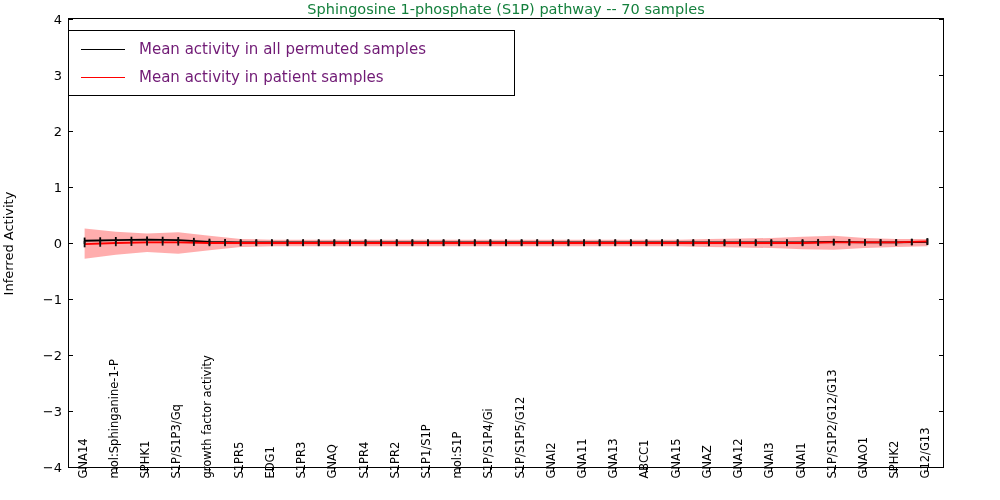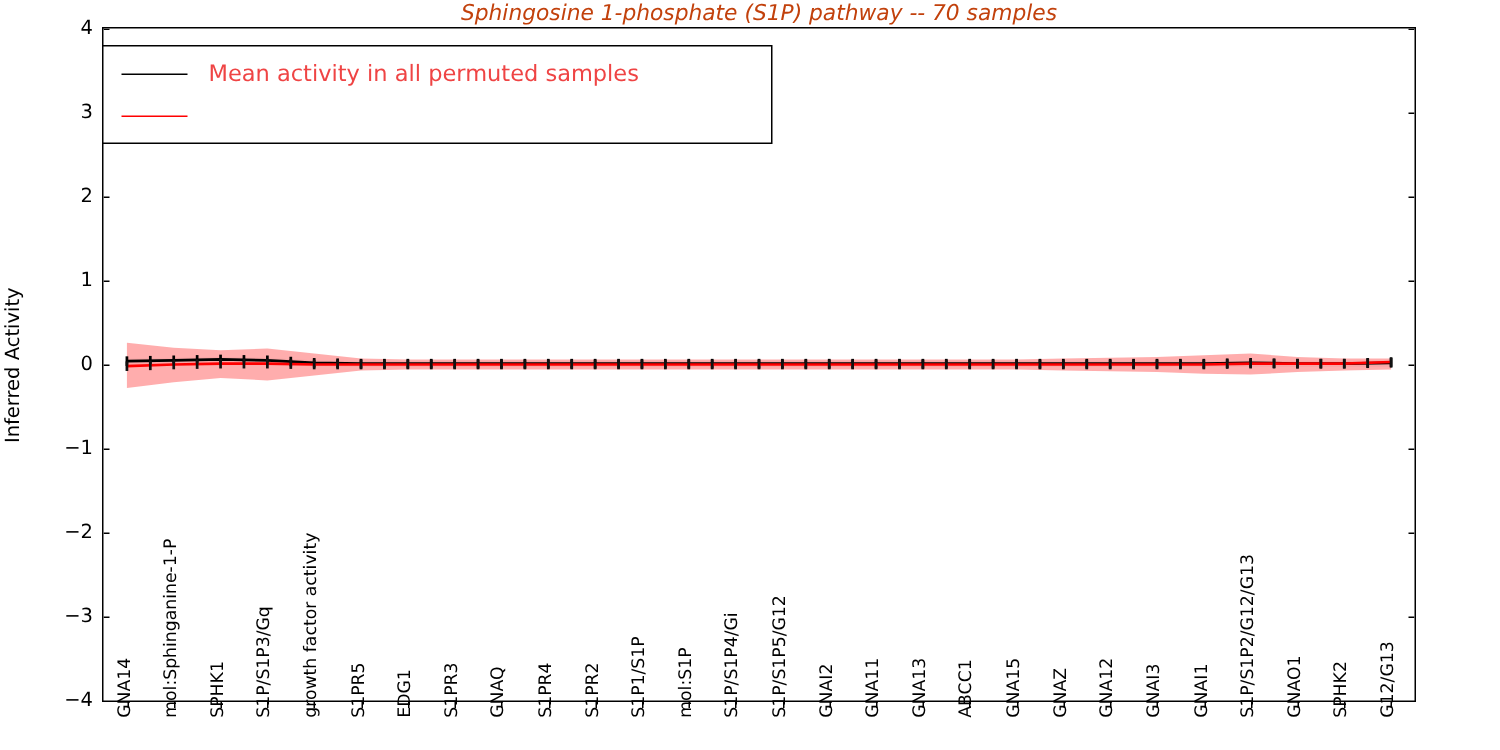--- a/index.html
+++ b/index.html
@@ -14,23 +14,22 @@
     width: 1000px; height: 500px;
     background: #ffffff;
     overflow: hidden;
   }
 
   
   #chart-title {
     position: absolute;
     left: 68px; top: 0px; width: 876px; height: 18px;
     display: flex; align-items: center; justify-content: center;
-    font-size: 14.5px; color: #c2410c;
+    font-size: 14.5px; color: #15803d;
     white-space: nowrap;
-    font-style: italic;
   }
 
   
   #plot-area {
     position: absolute;
     left: 68px; top: 18px;
     width: 876px; height: 450px;
     border: 1px solid #000000;
     background: #ffffff;
     overflow: hidden;
@@ -112,21 +111,21 @@
     display: flex; align-items: center;
     height: 26px;
   }
   .legend-swatch {
     width: 44px; height: 0;
     border-top-width: 1.6px; border-top-style: solid;
     margin-right: 14px; margin-left: 4px;
     flex: 0 0 44px;
   }
   .legend-text {
-    font-size: 15px; color: #ef4444;
+    font-size: 15px; color: #701a75;
     white-space: nowrap;
   }
 
   #svg-data { position: absolute; left: 0; top: 0; }
 </style>
 </head>
 <body>
 
 <div id="figure">
 
@@ -349,16 +348,17 @@
     </div>
 
 
   <div id="legend">
       <div class="legend-row">
         <div class="legend-swatch" style="border-top-color: rgb(0, 0, 0);"></div>
         <div class="legend-text">Mean activity in all permuted samples</div>
       </div>
       <div class="legend-row">
         <div class="legend-swatch" style="border-top-color: rgb(255, 0, 0);"></div>
+        <div class="legend-text">Mean activity in patient samples</div>
       </div>
     </div>
 
 </div>
 
 </body></html>

